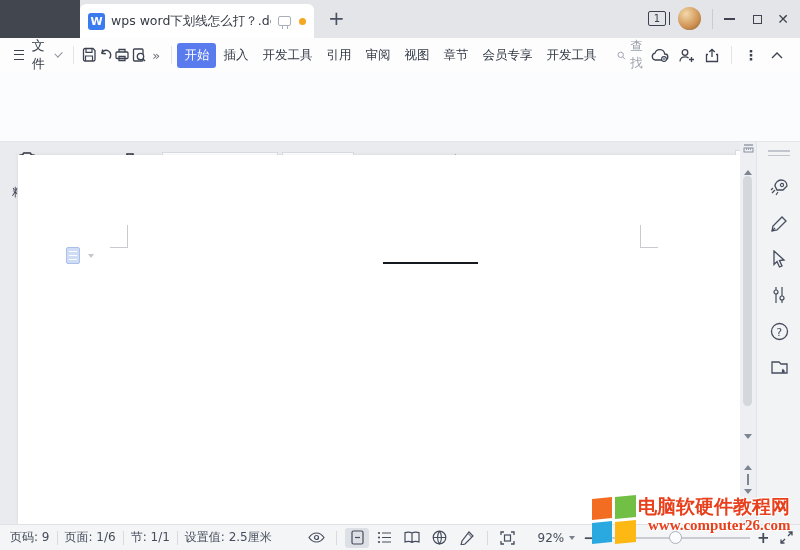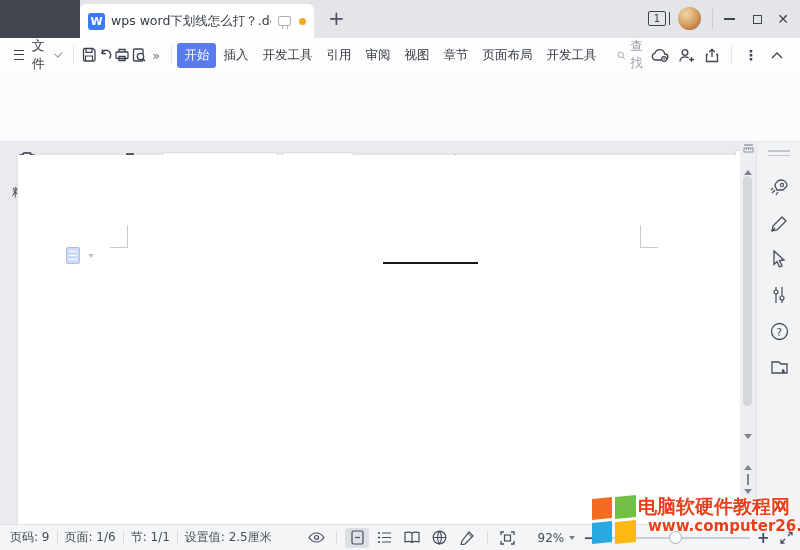--- a/index.html
+++ b/index.html
@@ -91,21 +91,21 @@
   #statusbar { left:0; top:524px; width:800px; height:26px; background:#f4f5f7; border-top:1px solid #e0e2e6; display:flex; align-items:center; font-size:12px; color:#454c5a; }
   .stx { margin:0 7px; white-space:nowrap; cursor:pointer; }
   .ssep { width:1px; height:14px; background:#d8dadf; }
   .vwico { width:24px; height:20px; display:flex; align-items:center; justify-content:center; border-radius:3px; cursor:pointer; margin:0 2px; }
   .vwico.active { background:#dde1e6; }
   #zoom-track { position:relative; width:150px; height:2px; background:#c9ccd2; margin:0 4px; }
   #zoom-handle { position:absolute; left:45%; top:-6px; width:13px; height:13px; border-radius:50%; background:#fbfcfd; border:1px solid #aab0b8; }
   .zbtn { font-size:15px; font-weight:bold; color:#454c5a; cursor:pointer; margin:0 3px; }
 
   
-  #watermark { left:588px; top:490px; width:212px; height:58px; z-index:60; pointer-events:none; }
+  #watermark { left:588px; top:490px; width:212px; height:58px; z-index:60; pointer-events:none;font-family:Liberation Serif, serif; }
   .wm-pane { position:absolute; transform:skewY(-6deg); }
   #wm-text1 { position:absolute; left:50px; top:4px; font-size:19px; font-weight:bold; color:#e8401c; white-space:nowrap; text-shadow:-1px -1px 0 #fff,1px -1px 0 #fff,-1px 1px 0 #fff,1px 1px 0 #fff; }
   #wm-text2 { position:absolute; left:60px; top:27px; font-size:15px; font-weight:bold; color:#e8401c; white-space:nowrap; text-shadow:-1px -1px 0 #fff,1px 1px 0 #fff; }
 
   svg { display:block; }
 </style>
 </head>
 <body>
 
 <div id="app">
@@ -164,21 +164,21 @@
     </span>
     <span class="qico" style="font-size:13px;color:#6a7078">»</span>
     <span class="vsep"></span>
     <span class="mtab active">开始</span>
     <span class="mtab">插入</span>
     <span class="mtab">开发工具</span>
     <span class="mtab">引用</span>
     <span class="mtab">审阅</span>
     <span class="mtab">视图</span>
     <span class="mtab">章节</span>
-    <span class="mtab">页面布局</span>
+    <span class="mtab">会员专享</span>
     <span class="mtab">开发工具</span>
     <span class="searchbox">
       <svg width="13" height="13" viewBox="0 0 13 13">
           <circle cx="5.5" cy="5.5" r="4" fill="none" stroke="#9aa0aa" stroke-width="1.4"></circle>
           <path d="M8.5 8.5 L12 12" stroke="#9aa0aa" stroke-width="1.4"></path>
         </svg>
       <span>查找</span>
     </span>
     <div id="menu-right">
       <span class="mrico">

